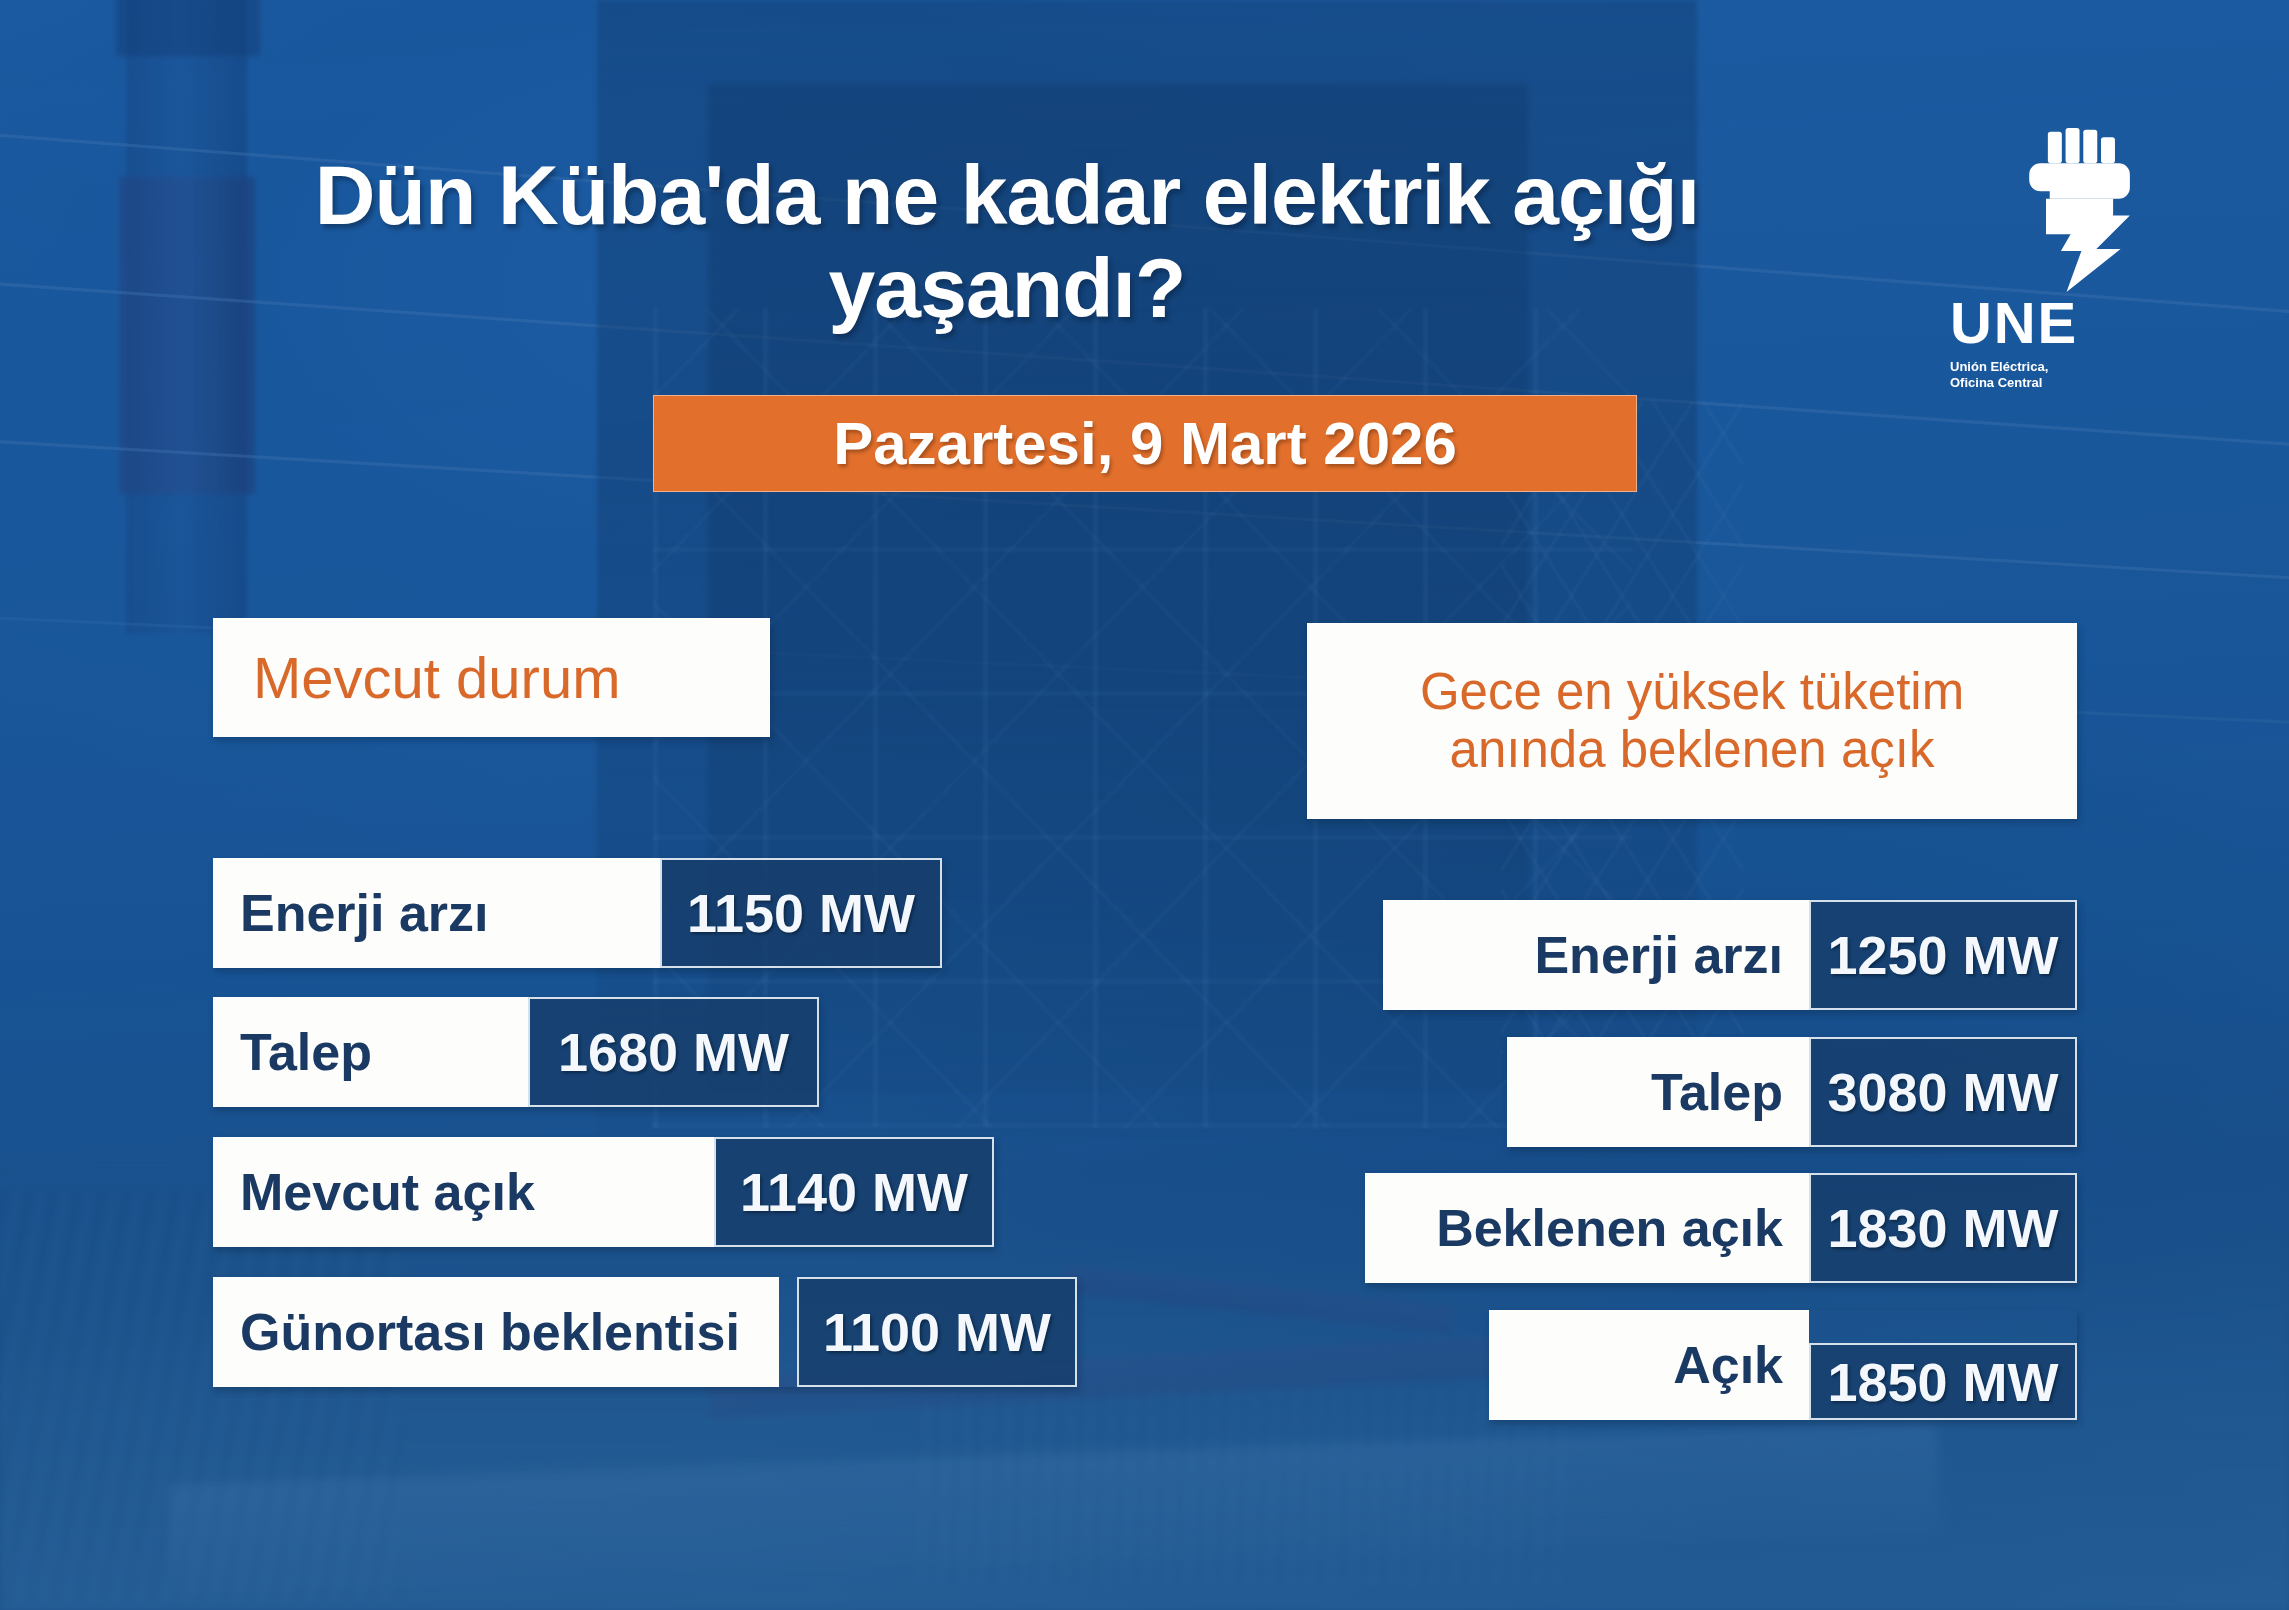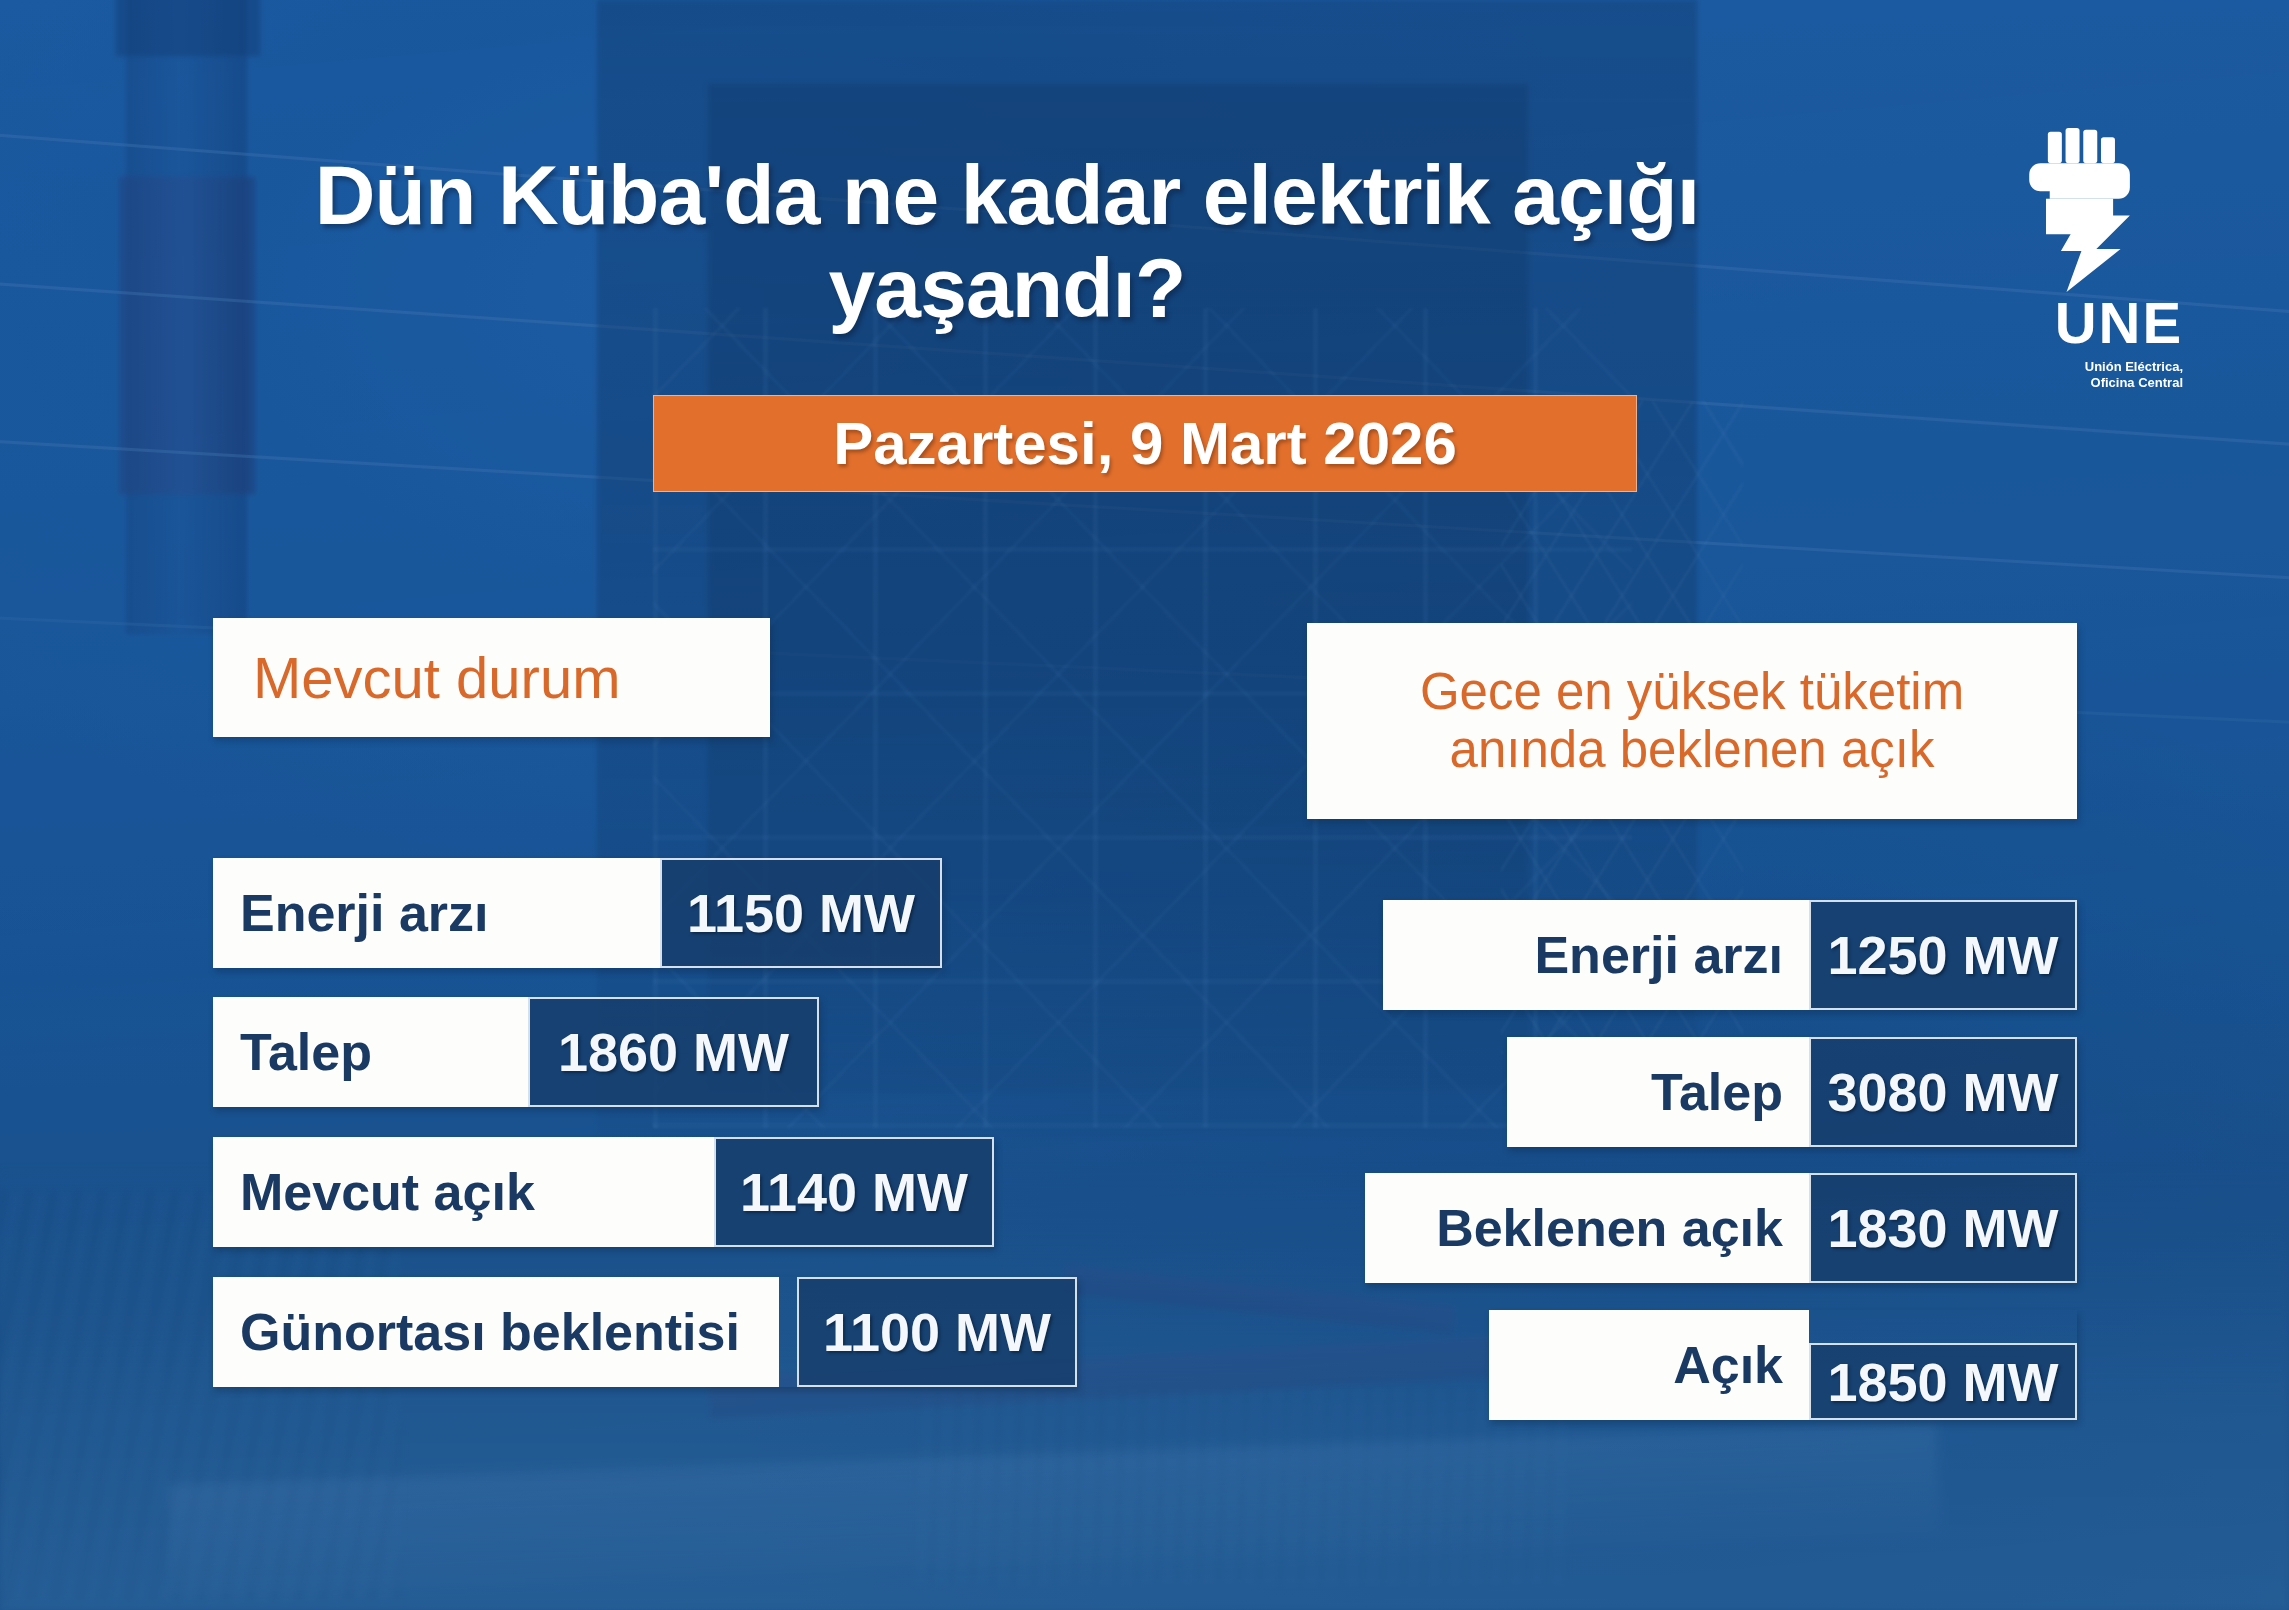--- a/index.html
+++ b/index.html
@@ -170,21 +170,21 @@
     color: #ffffff;
     font-size: 60px;
     font-weight: bold;
     letter-spacing: 0px;
     text-shadow: 1.9px 2.8px 3.7px rgba(60,20,0,0.35);
   }
 
   
   #logo {
     position: absolute;
-    left: 1950px; top: 126px; width: 233px; text-align: right;
+    left: 1950px; top: 126px; width: 233px; text-align: left;
   }
   #logo-mark { width: 233px; height: 166px; display: block; }
   #logo-une {
     color: #ffffff; font-size: 58px; font-weight: bold;
     letter-spacing: 1.9px; line-height: 1; margin-top: 1.9px;
   }
   #logo-sub {
     color: #ffffff; font-size: 13px; font-weight: bold;
     line-height: 1.2; margin-top: 7.5px;
   }
@@ -336,21 +336,21 @@
     <div class="panel-head" id="head-left">
       <span>Mevcut durum</span>
     </div>
 
     <div class="row left" id="row-l0">
       <div class="label">Enerji arzı</div>
       <div class="value">1150 MW</div>
     </div>
     <div class="row left" id="row-l1">
       <div class="label">Talep</div>
-      <div class="value">1860 MW</div>
+      <div class="value">1680 MW</div>
     </div>
     <div class="row left" id="row-l2">
       <div class="label">Mevcut açık</div>
       <div class="value">1140 MW</div>
     </div>
     <div class="row left" id="row-l3">
       <div class="label">Günortası beklentisi</div>
       <div class="value">1100 MW</div>
     </div>
 

